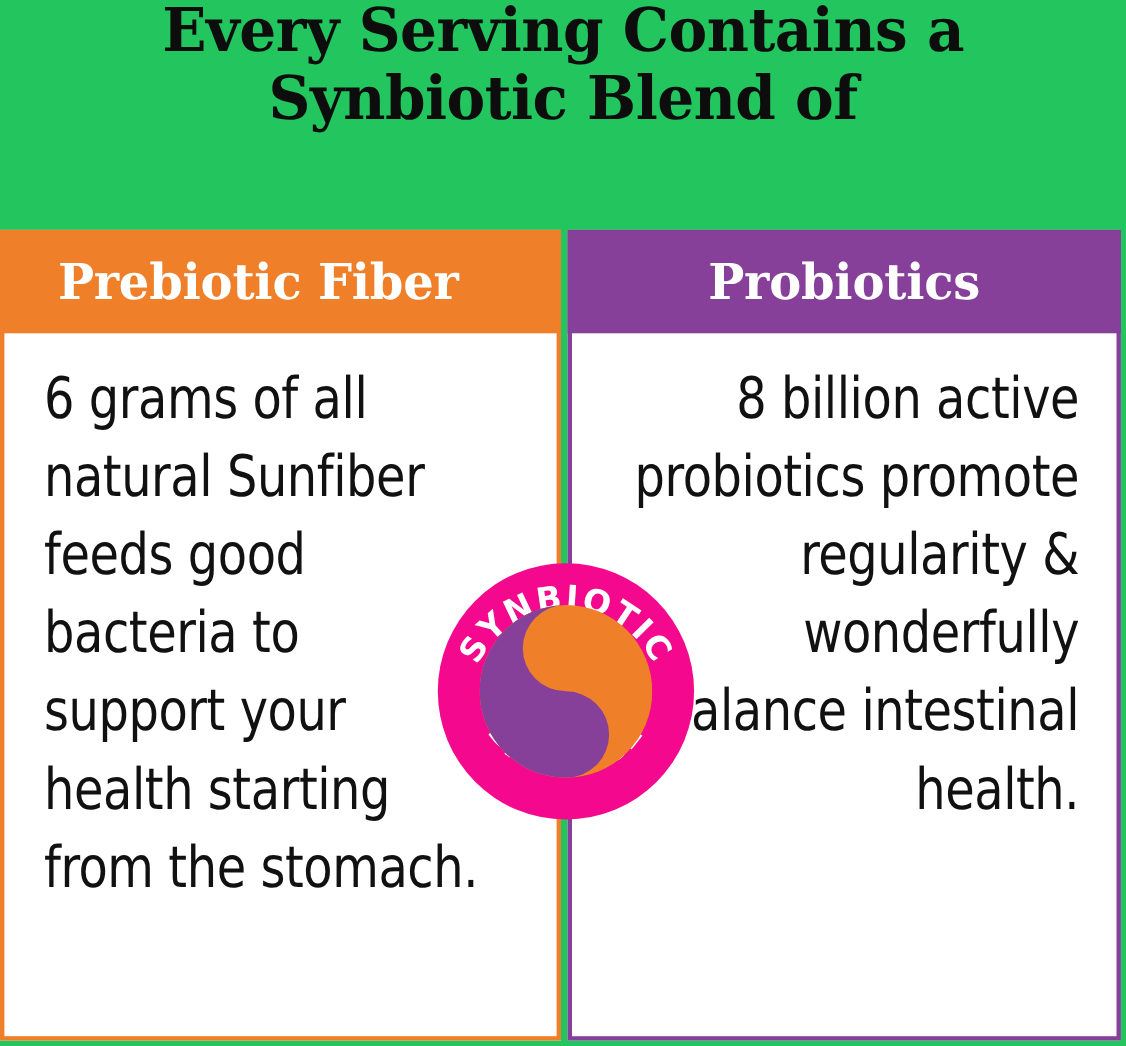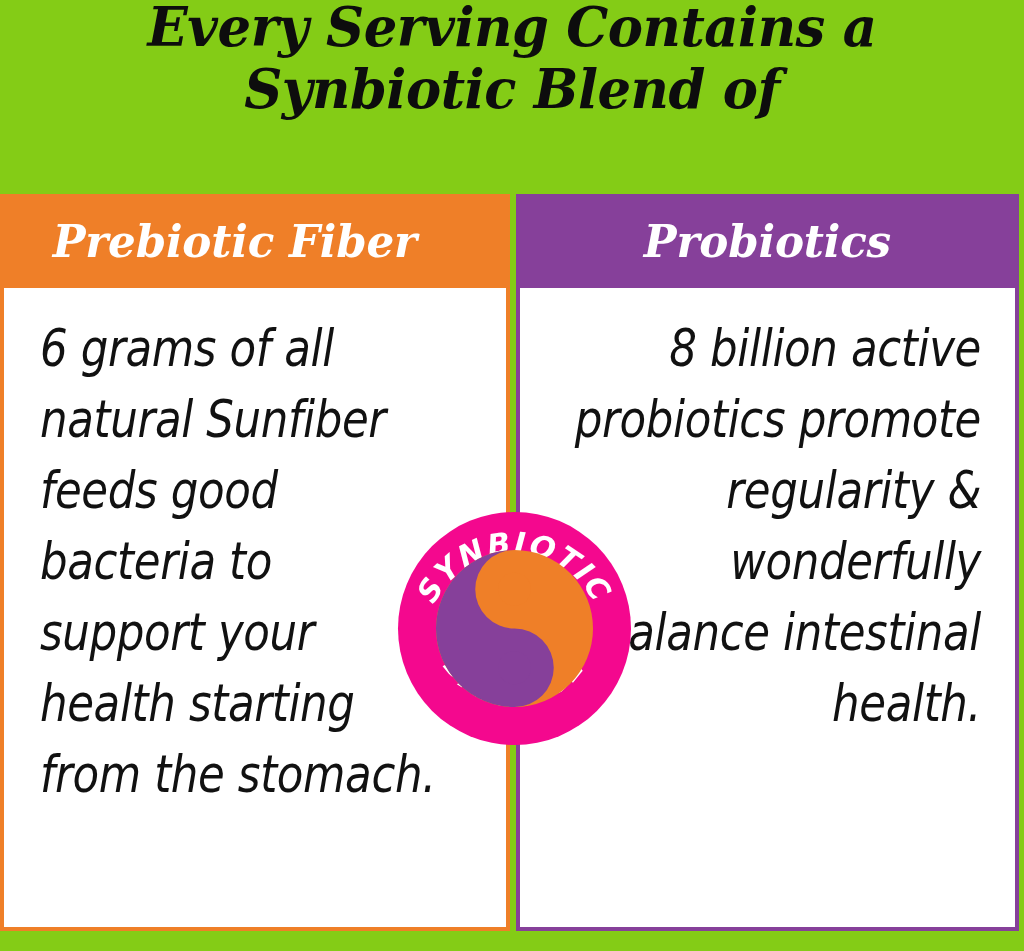--- a/index.html
+++ b/index.html
@@ -9,23 +9,22 @@
     width: 1024px;
     height: 951px;
     background: #ffffff;
     font-family: "Liberation Sans", sans-serif;
   }
 
   #root {
     position: relative;
     width: 1024px;
     height: 951px;
-    background: #84cc16;
+    background: #22c55e;
     overflow: hidden;
-    font-style: italic;
   }
 
   
   .title-block {
     position: absolute;
     left: 0;
     top: -4px;
     width: 1024px;
     text-align: center;
   }
@@ -37,21 +36,21 @@
     line-height: 1.12;
     white-space: nowrap;
   }
   .title-line-1 { font-size: 55px; transform: scaleX(0.96); }
   .title-line-2 { font-size: 55px; transform: scaleX(0.96); }
 
   
   .panels {
     position: absolute;
     left: 0;
-    top: 194px;
+    top: 209px;
     width: 832px;
     height: 737px;
   }
 
   .panel {
     position: absolute;
     top: 0;
     height: 737px;
   }
   .panel-left  { left: 0px;   width: 510px; }

